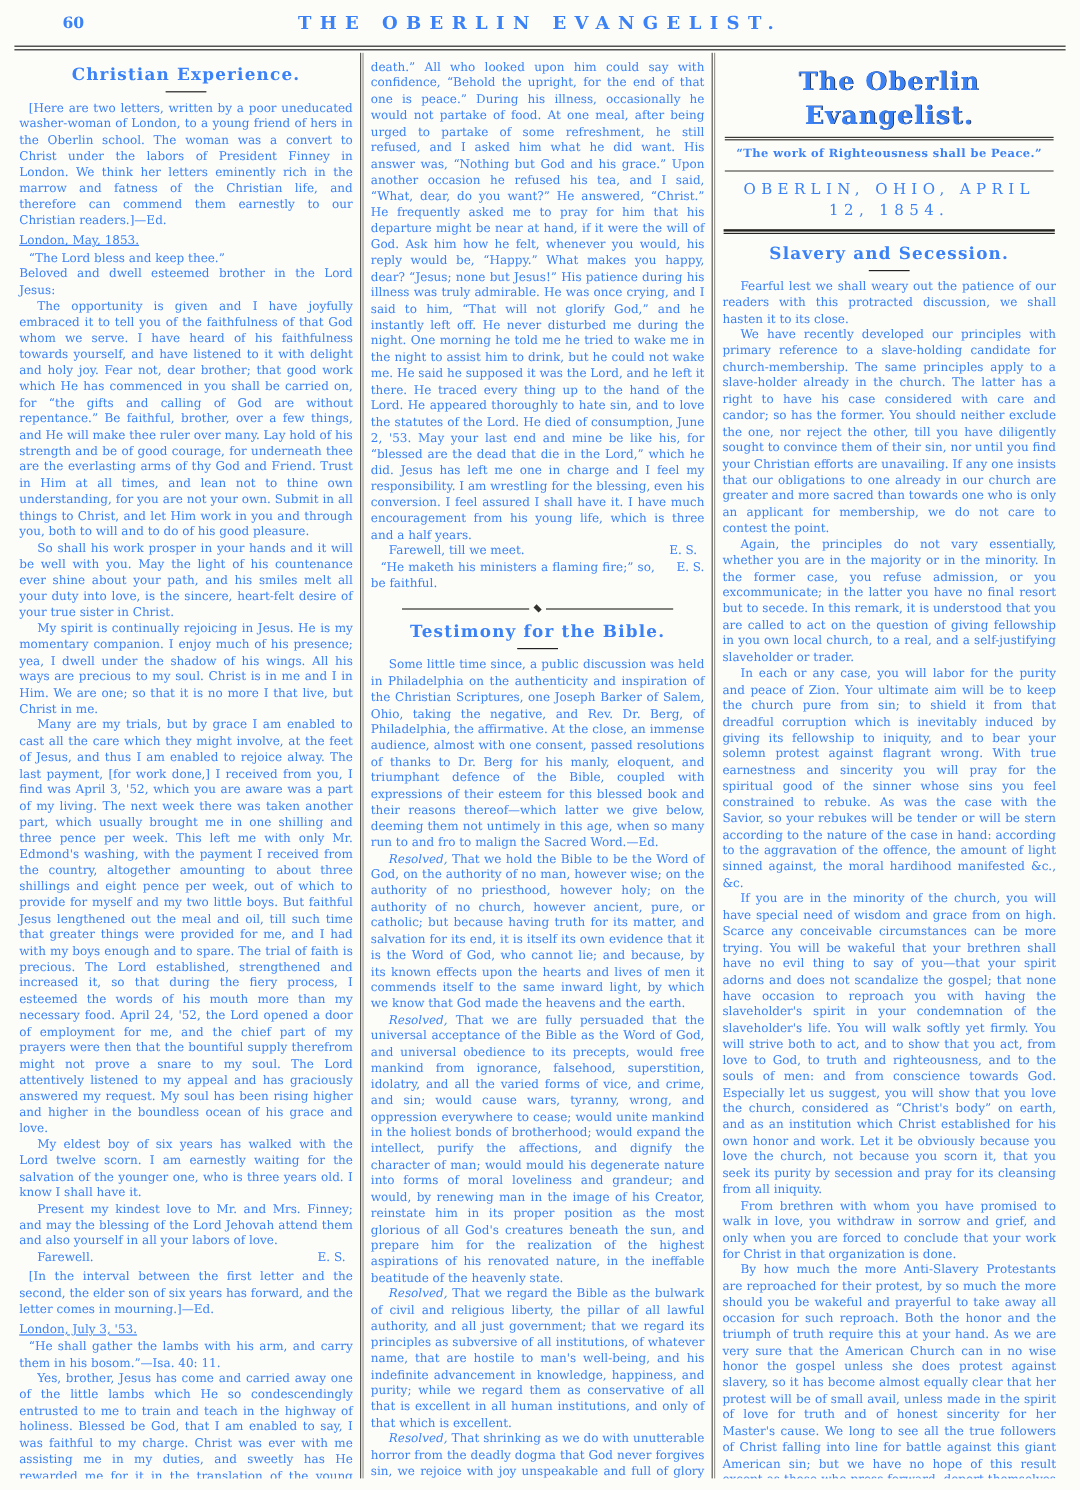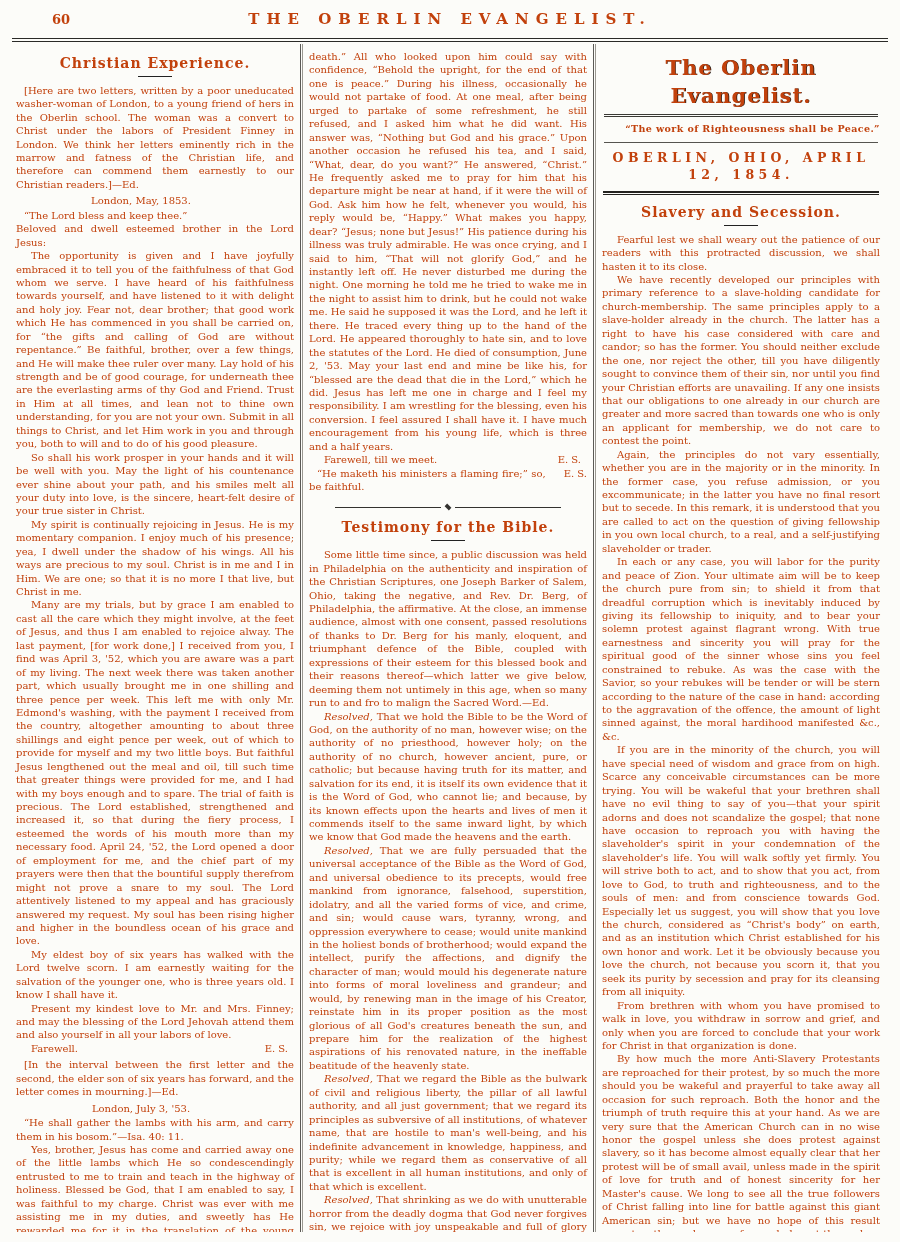--- a/index.html
+++ b/index.html
@@ -1,54 +1,54 @@
 <!DOCTYPE html>
 <html><head>
 <meta charset="utf-8">
 <style>
   * { box-sizing: border-box; }
   html,body { margin:0; padding:0; background:#d8d6d0; }
   .page {
     position:relative; width:900px; height:1242px; margin:0 auto;
-    background:#fcfcf9; color:#c2410c; overflow:hidden;
+    background:#fcfcf9; color:#3b82f6; overflow:hidden;
     font-family:"DejaVu Serif","Liberation Serif",serif;
   }
   
   .pg-header { position:relative; height:34px; padding-top:10px; }
   .pg-num { position:absolute; left:52px; top:12px; font-size:13px; font-weight:bold; }
   .pg-title { text-align:center; font-size:15px; font-weight:bold; letter-spacing:7px; }
   .header-rule { margin:4px 12px 0 12px; height:4px; border-top:1.5px solid #2a2a28; border-bottom:1px solid #2a2a28; }
   
   .cols { display:flex; height:1190px; padding:0 10px; }
   .col { width:290px; padding:4px 6px 0 6px; font-size:10px; line-height:1.345; text-align:justify; overflow:hidden; }
   .vrule { width:3px; margin-top:2px; border-left:1px solid #5a5955; border-right:1px solid #9a9891; }
   p { margin:0; text-indent:15px; }
   .noindent { text-indent:0; }
   .article-title { text-align:center; text-indent:0; font-weight:bold; font-size:14px; letter-spacing:1px; margin:8px 0 1px 0; }
   .title-rule { width:34px; border-top:1px solid #222; margin:3px auto 7px auto; }
   .ednote { text-indent:8px; }
-  .dateline { text-align:center; text-indent:0; padding-right:28px; margin:3px 0 1px 0; }
+  .dateline { text-align:left; text-indent:0; padding-right:28px; margin:3px 0 1px 0;text-decoration:underline; }
   .sig-row { display:flex; justify-content:space-between; text-indent:0; padding:0 6px 0 15px; }
   .sig { font-weight:normal; }
   .closing p .sig-float { float:right; padding-left:10px; }
   .lead-italic { font-style:italic; }
   
   .orn { display:flex; align-items:center; margin:11px 26px 2px 26px; }
   .orn .line { flex:1; border-top:1px solid #33322f; }
   .orn .diamond { width:6px; height:6px; background:#33322f; transform:rotate(45deg) scaleY(.6); margin:0 4px; }
   
   .masthead-title {
     text-align:center; font-weight:bold; font-size:21px; letter-spacing:1px;
     margin:8px 0 4px 0; font-family:"DejaVu Serif",serif;
     text-shadow:0.6px 0 0 #1c1b19;
   }
   .m-rule { height:3px; border-top:1px solid #3a3935; border-bottom:1px solid #3a3935; margin:2px 2px; }
   .m-rule-thin { border-top:1px solid #55544f; margin:2px 2px; }
-  .motto { text-align:right; text-indent:0; font-weight:bold; font-size:9.5px; letter-spacing:.4px; margin:6px 0; }
-  .issue-dateline { text-align:center; text-indent:0; font-weight:bold; font-size:12.5px; letter-spacing:4.5px; margin:7px 0; }
+  .motto { text-align:center; text-indent:0; font-weight:bold; font-size:9.5px; letter-spacing:.4px; margin:6px 0; }
+  .issue-dateline { text-align:center; text-indent:0; font-weight:normal; font-size:12.5px; letter-spacing:4.5px; margin:7px 0; }
   .m-rule-heavy { height:4px; border-top:2px solid #23221f; border-bottom:1px solid #23221f; margin:3px 1px 2px 1px; }
   .spacer-s { height:4px; }
 </style>
 </head>
 <body>
 
 <div class="page">
 
   <div class="pg-header">
     <span class="pg-num">60</span>

